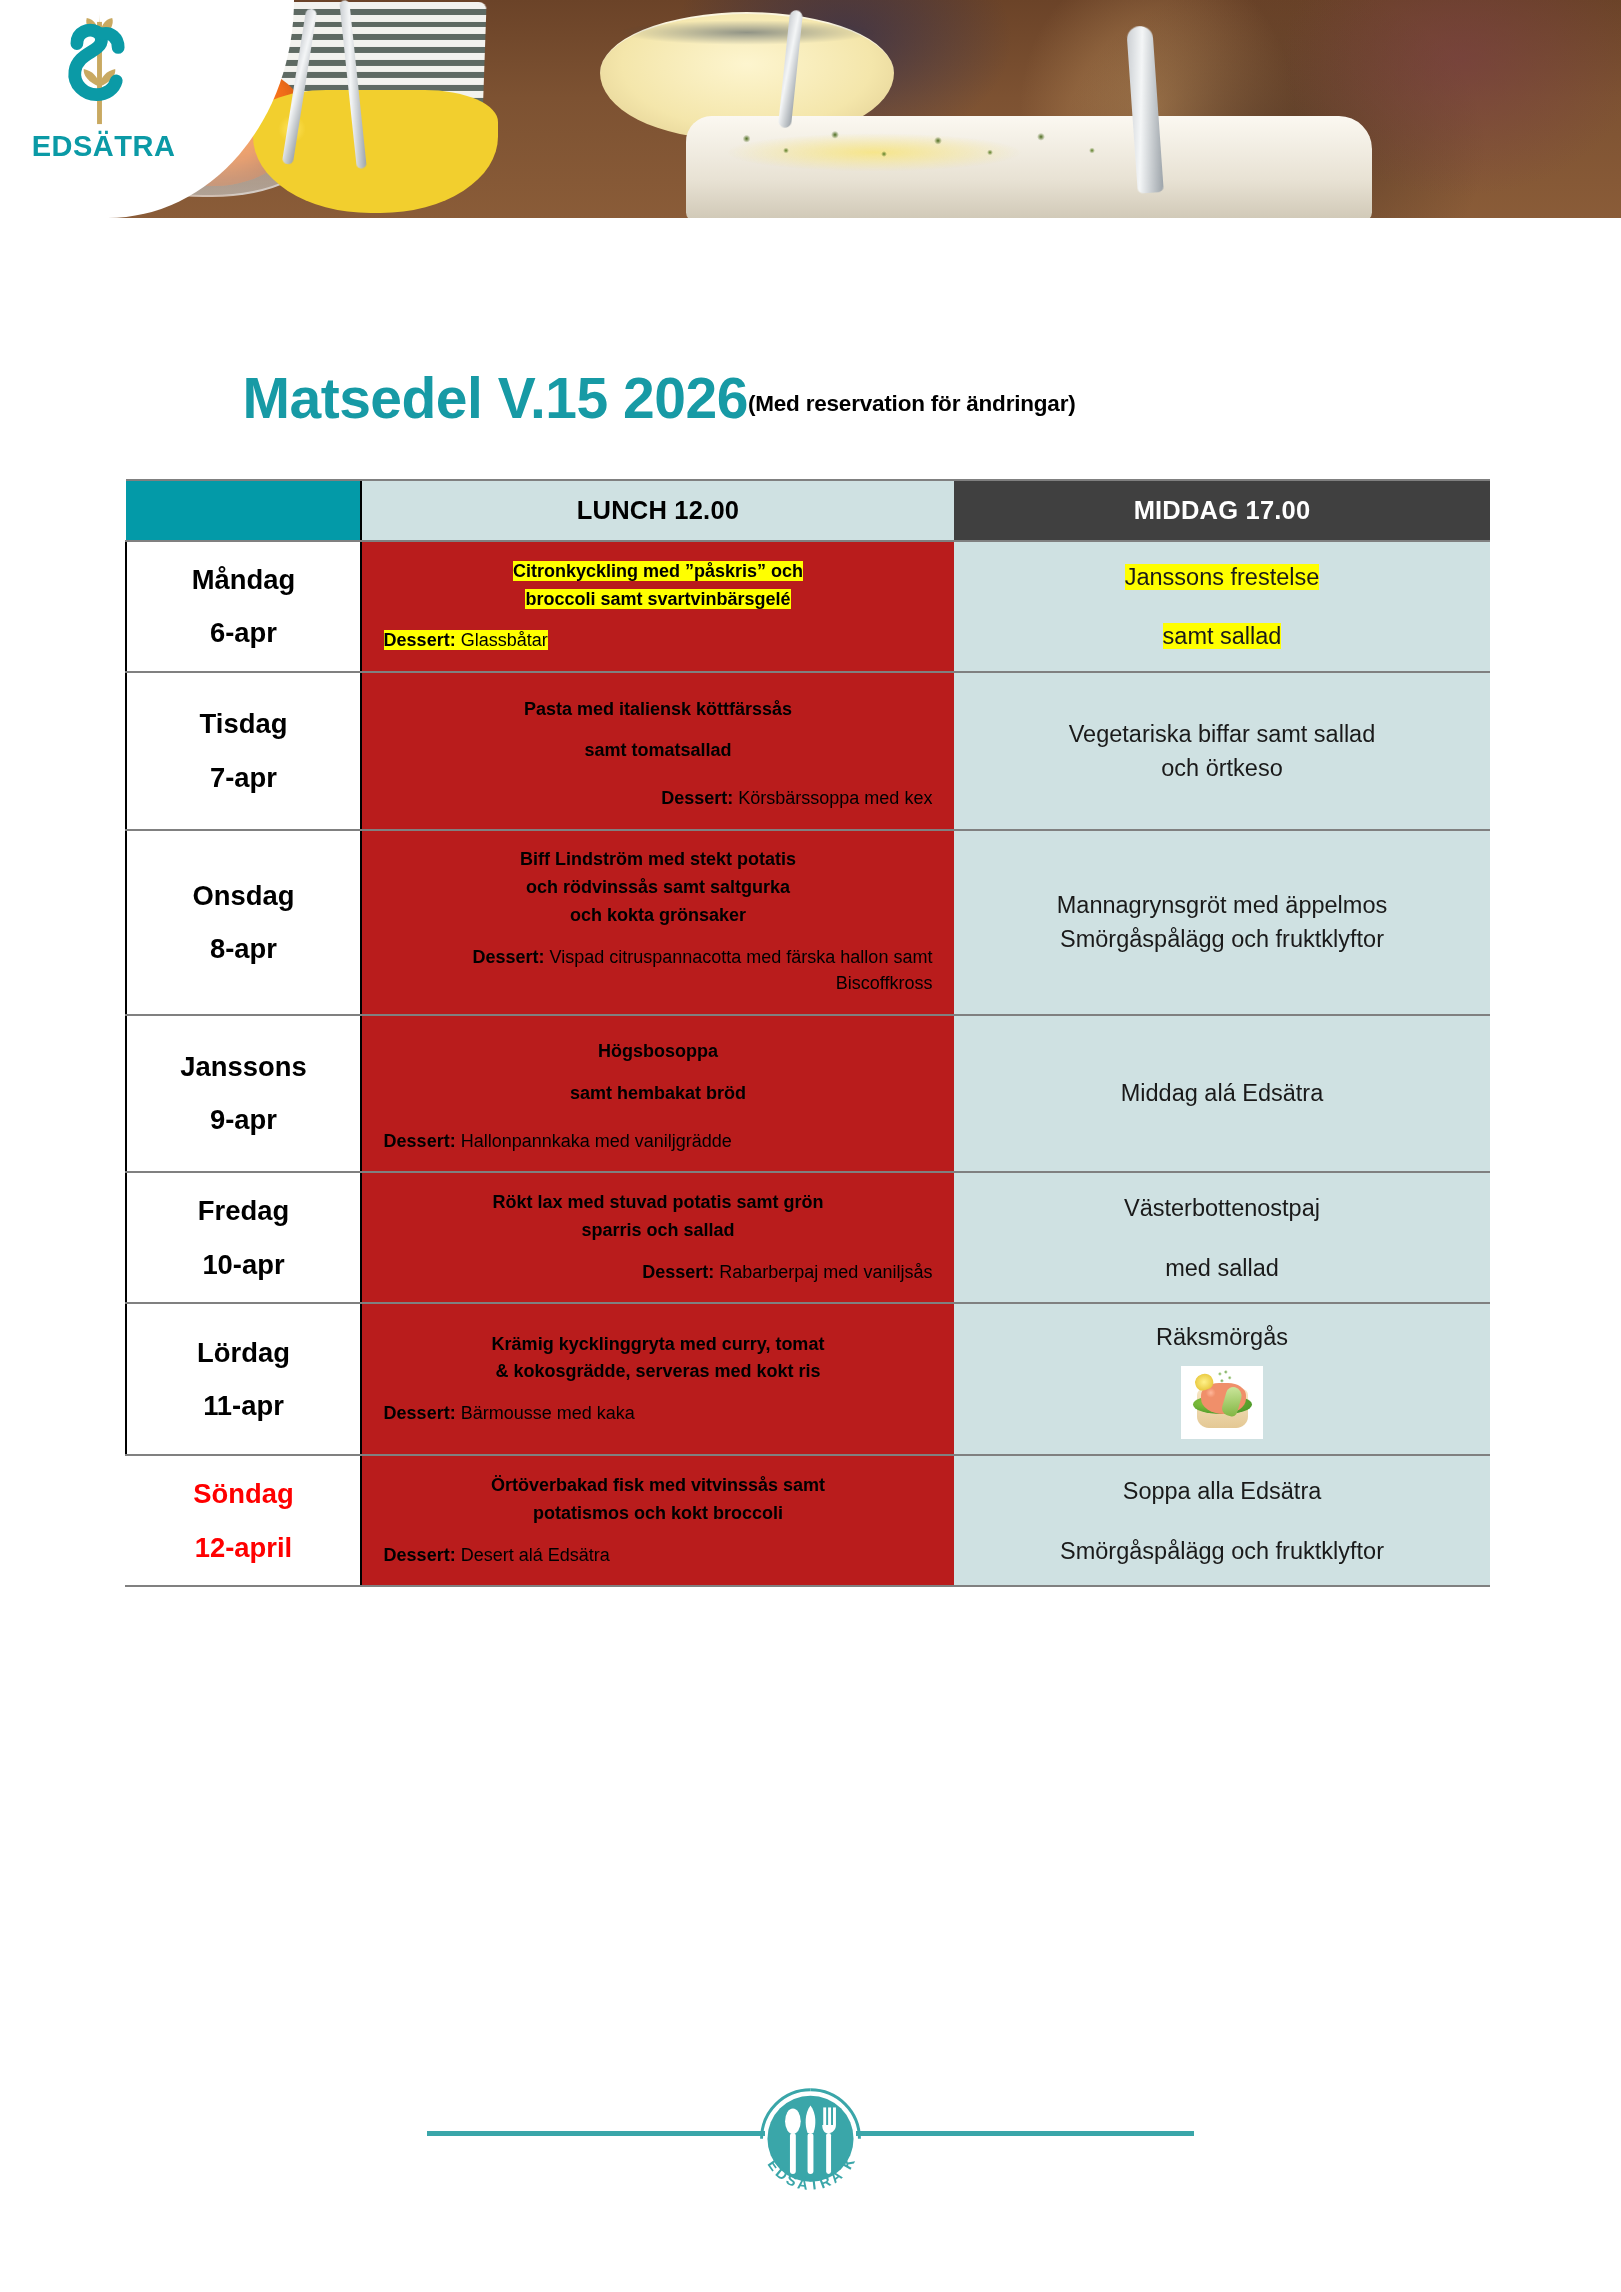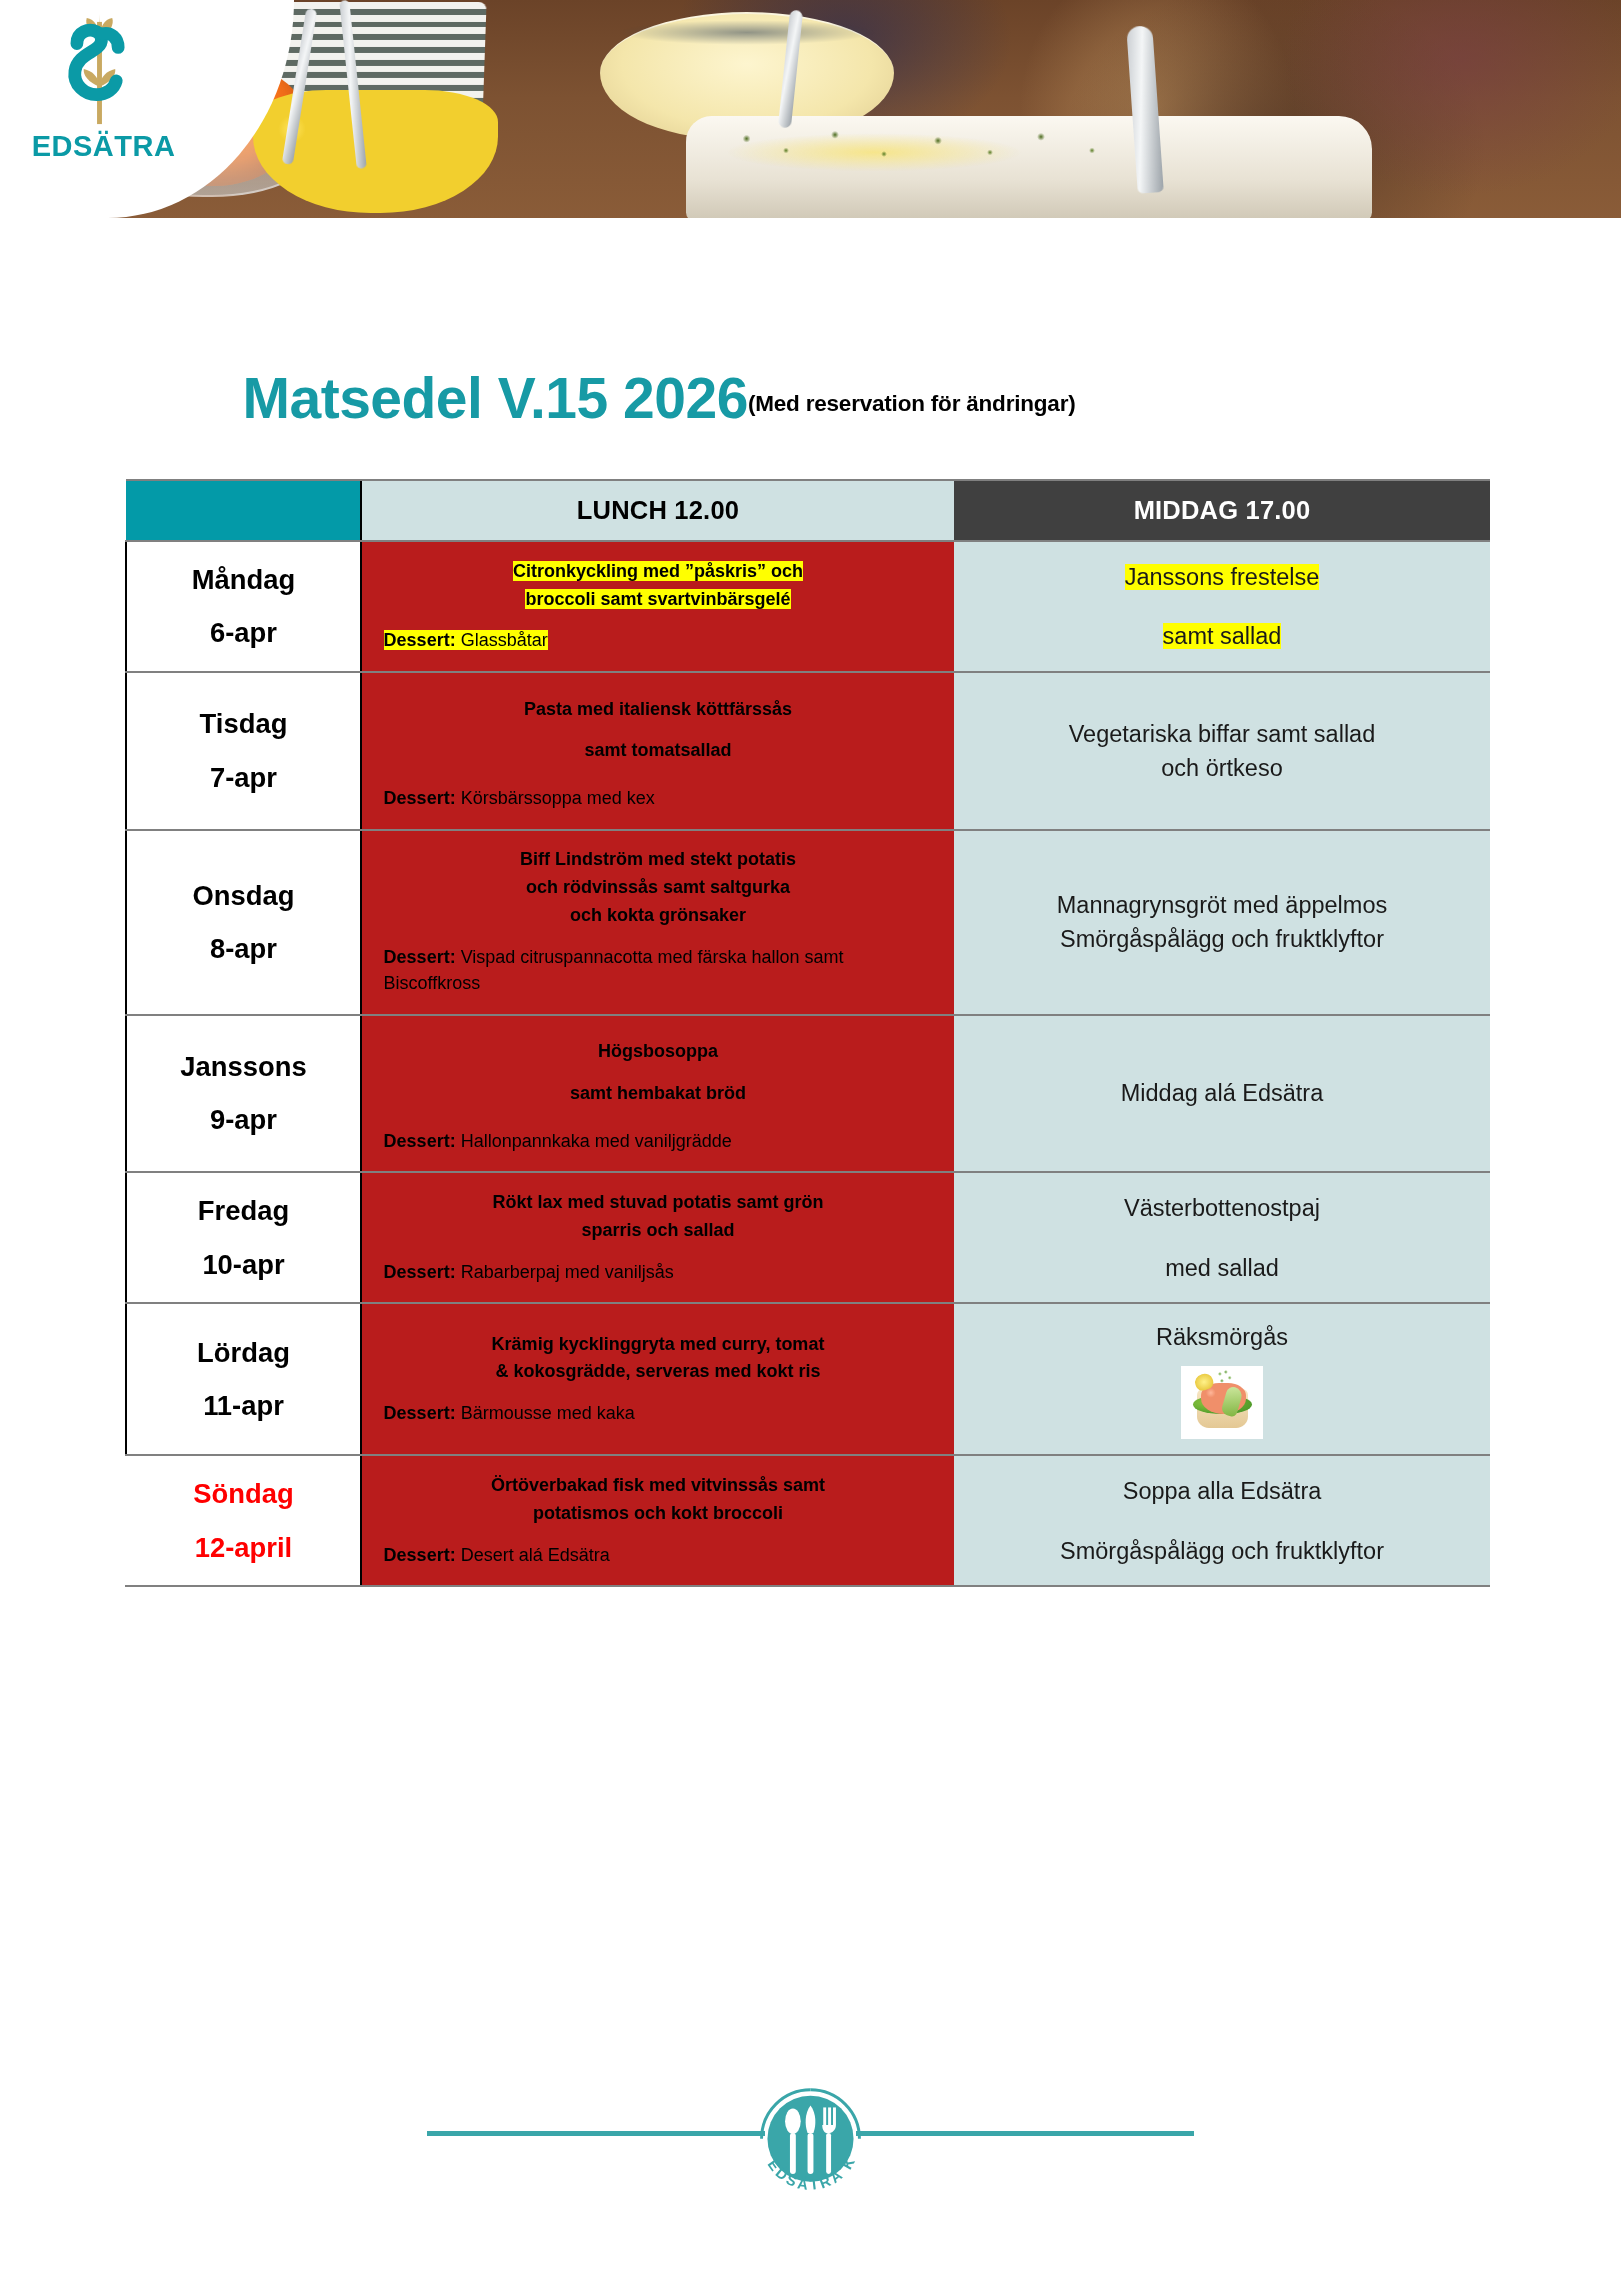--- a/index.html
+++ b/index.html
@@ -266,21 +266,21 @@
     text-align: center;
     font-weight: 700;
     line-height: 1.55;
     margin: 0 0 5.9px 0;
   }
   .lunch-main.spaced { line-height: 2.3; }
   .lunch-dessert {
     margin: 13.7px 0 0 0;
     line-height: 1.45;
   }
-  .lunch-dessert.centered { text-align: left; }
+  .lunch-dessert.centered { text-align: right; }
   .lunch-dessert b { font-weight: 700; }
 
   .hl { background: #ffff00; }
 
   .dinner-line { display: block; }
   .dinner-gap { margin-top: 25.5px; }
 
   
   .shrimp-photo {
     width: 82px; height: 73px;

